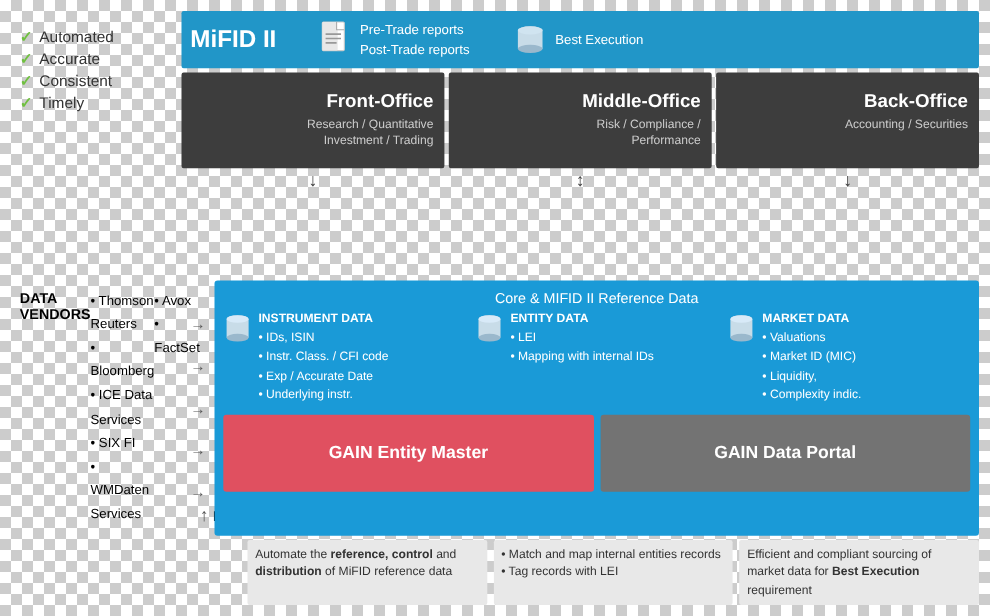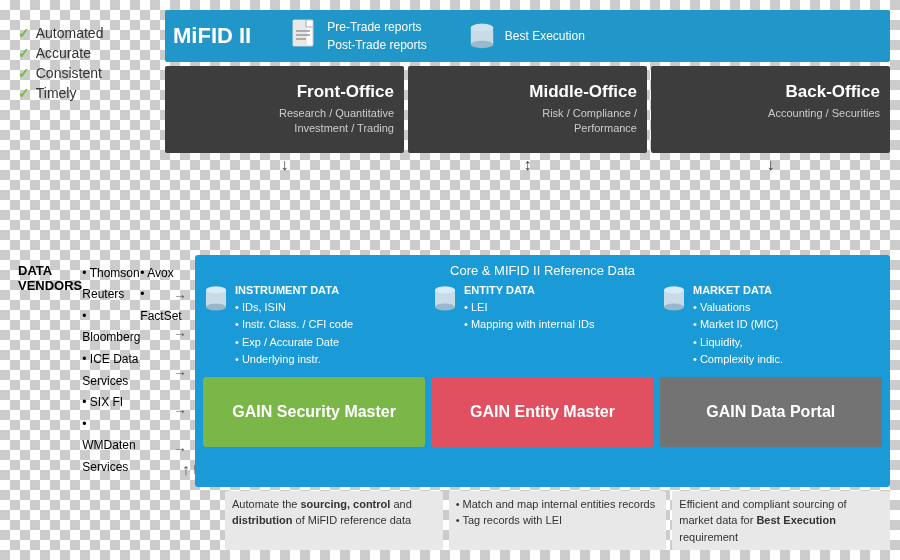--- a/index.html
+++ b/index.html
@@ -500,32 +500,31 @@
               <li>Market ID (MIC)</li>
               <li>Liquidity,</li>
               <li>Complexity indic.</li>
             </ul>
           </div>
         </div>
 
       </div>
 
       <div class="master-boxes">
-        <div class="master-box box-green">GAIN Security Master</div>
         <div class="master-box box-red">GAIN Entity Master</div>
         <div class="master-box box-blue">GAIN Data Portal</div>
       </div>
 
     </div>
 
   </div>
 
   <div style="display:flex; gap:6px; margin-top:4px; margin-left:215px;">
     <div class="desc-item">
-      Automate the <strong>sourcing, control</strong> and <strong>distribution</strong> of MiFID reference data
+      Automate the <strong>reference, control</strong> and <strong>distribution</strong> of MiFID reference data
     </div>
     <div class="desc-item">
       • Match and map internal entities records<br>• Tag records with LEI
     </div>
     <div class="desc-item">
       Efficient and compliant sourcing of market data for <strong>Best Execution</strong> requirement
     </div>
   </div>
 
 </div>

